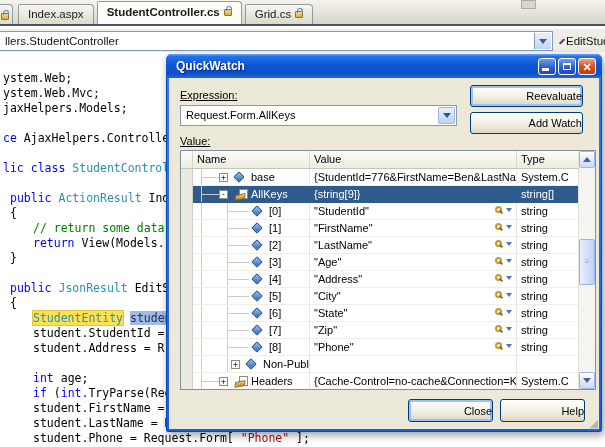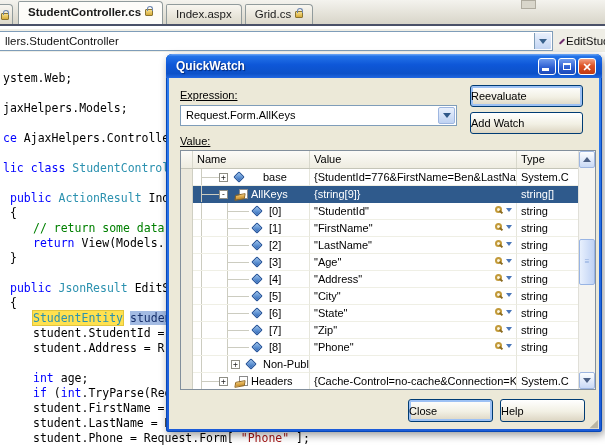--- a/index.html
+++ b/index.html
@@ -68,21 +68,21 @@
           font:bold 11px/15px "Liberation Sans",sans-serif;}
   .client{position:absolute;left:3px;right:3px;top:24px;bottom:3px;background:#ECE9D8;}
   .lbl{position:absolute;font-size:11px;color:#000;text-decoration:underline;}
   .expr-combo{position:absolute;left:11px;top:27px;width:277px;height:21px;background:#fff;
           border:1px solid #7F9DB9;font-size:11px;line-height:19px;padding-left:5px;white-space:nowrap;overflow:hidden;}
   .expr-btn{position:absolute;right:1px;top:1px;bottom:1px;width:17px;
           background:linear-gradient(#E9F0FC,#BFD2F2);border:1px solid #9EB6E0;border-radius:2px;
           display:flex;align-items:center;justify-content:center;}
   .expr-btn i{width:0;height:0;border-left:4px solid transparent;border-right:4px solid transparent;
           border-top:5px solid #2F5788;}
-  .xpbtn{position:absolute;width:113px;height:22px;font-size:11px;color:#000;text-align:left;
+  .xpbtn{position:absolute;width:113px;height:22px;font-size:11px;color:#000;text-align:right;
           background:linear-gradient(#FFFFFF,#F2F0E4 55%,#DCD5C2);
           border:1px solid #003C74;border-radius:3px;padding:0;
           font-family:"Liberation Sans",sans-serif;}
   .glow{box-shadow:inset 0 0 0 2px #9DC1F4;}
 
   
   .grid{position:absolute;left:11px;top:72px;width:416px;height:240px;background:#fff;
         border:1px solid #828F9C;overflow:hidden;}
   .ghead{display:flex;height:18px;background:linear-gradient(#FCFBF8,#EEECE0);
         border-bottom:1px solid #C5C5B8;font-size:11px;color:#000;width:411px;}
@@ -127,26 +127,26 @@
 </style>
 </head>
 <body>
 
 <div class="screen">
 
   <div class="tabstrip">
     <div class="tab-partial">
       <span class="lock"></span>
     </div>
+    <div class="tab">
+      <span>Index.aspx</span>
+    </div>
     <div class="tab active">
       <span>StudentController.cs</span>
       <span class="lock"></span>
-    </div>
-    <div class="tab">
-      <span>Index.aspx</span>
     </div>
     <div class="tab">
       <span>Grid.cs</span>
       <span class="lock"></span>
     </div>
   </div>
   <div class="corner-box"></div>
 
   <div class="navbar">
     <div class="nav-combo">
@@ -157,20 +157,21 @@
     </div>
     <div class="nav-member">
       <span class="hamb"></span>
       <span class="pdiamond"></span>
       <span>EditStudent()</span>
     </div>
   </div>
 
   <div class="editor" id="editor">
       <div class="code-line" style="left: 3px; top: 19px;"><span class="sp">ystem.Web;</span></div>
+      <div class="code-line" style="left: 3px; top: 34px;"><span class="sp">ystem.Web.Mvc;</span></div>
       <div class="code-line" style="left: 3px; top: 49px;"><span class="sp">jaxHelpers.Models;</span></div>
       <div class="code-line" style="left: 3px; top: 64px;"></div>
       <div class="code-line" style="left: 3px; top: 79px;"><span class="sk">ce</span><span class="sp"> AjaxHelpers.Controllers</span></div>
       <div class="code-line" style="left: 3px; top: 94px;"></div>
       <div class="code-line" style="left: 3px; top: 109px;"><span class="sk">lic</span><span class="sp"> </span><span class="sk">class</span><span class="sp"> </span><span class="st">StudentController</span></div>
       <div class="code-line" style="left: 3px; top: 124px;"></div>
       <div class="code-line" style="left: 10px; top: 139px;"><span class="sk">public</span><span class="sp"> </span><span class="st">ActionResult</span><span class="sp"> Index()</span></div>
       <div class="code-line" style="left: 10px; top: 154px;"><span class="sp">{</span></div>
       <div class="code-line" style="left: 33px; top: 169px;"><span class="sc">// return some data</span></div>
       <div class="code-line" style="left: 33px; top: 184px;"><span class="sk">return</span><span class="sp"> View(Models.</span></div>
@@ -229,21 +230,21 @@
         <div id="grid-rows">
             <div class="grow">
               <div class="c-mark"></div>
               <div class="c-name">
                 <span class="g1"></span>
                 <span class="hln" style="left: 8px; width: 18px;"></span>
                 <span class="exp" style="left: 26px;">+</span>
                 <span class="ico" style="left: 42px;">
                   <span class="dm"></span>
                 </span>
-                <span class="nm" style="left: 70px;">base</span>
+                <span class="nm" style="left: 58px;">base</span>
               </div>
               <div class="c-val"><span>{StudentId=776&amp;FirstName=Ben&amp;LastNam</span></div>
               <div class="c-type">System.C</div>
             </div>
             <div class="grow selrow">
               <div class="c-mark"></div>
               <div class="c-name">
                 <span class="g1"></span>
                 <span class="hln" style="left: 8px; width: 18px;"></span>
                 <span class="exp" style="left: 26px;">-</span>

